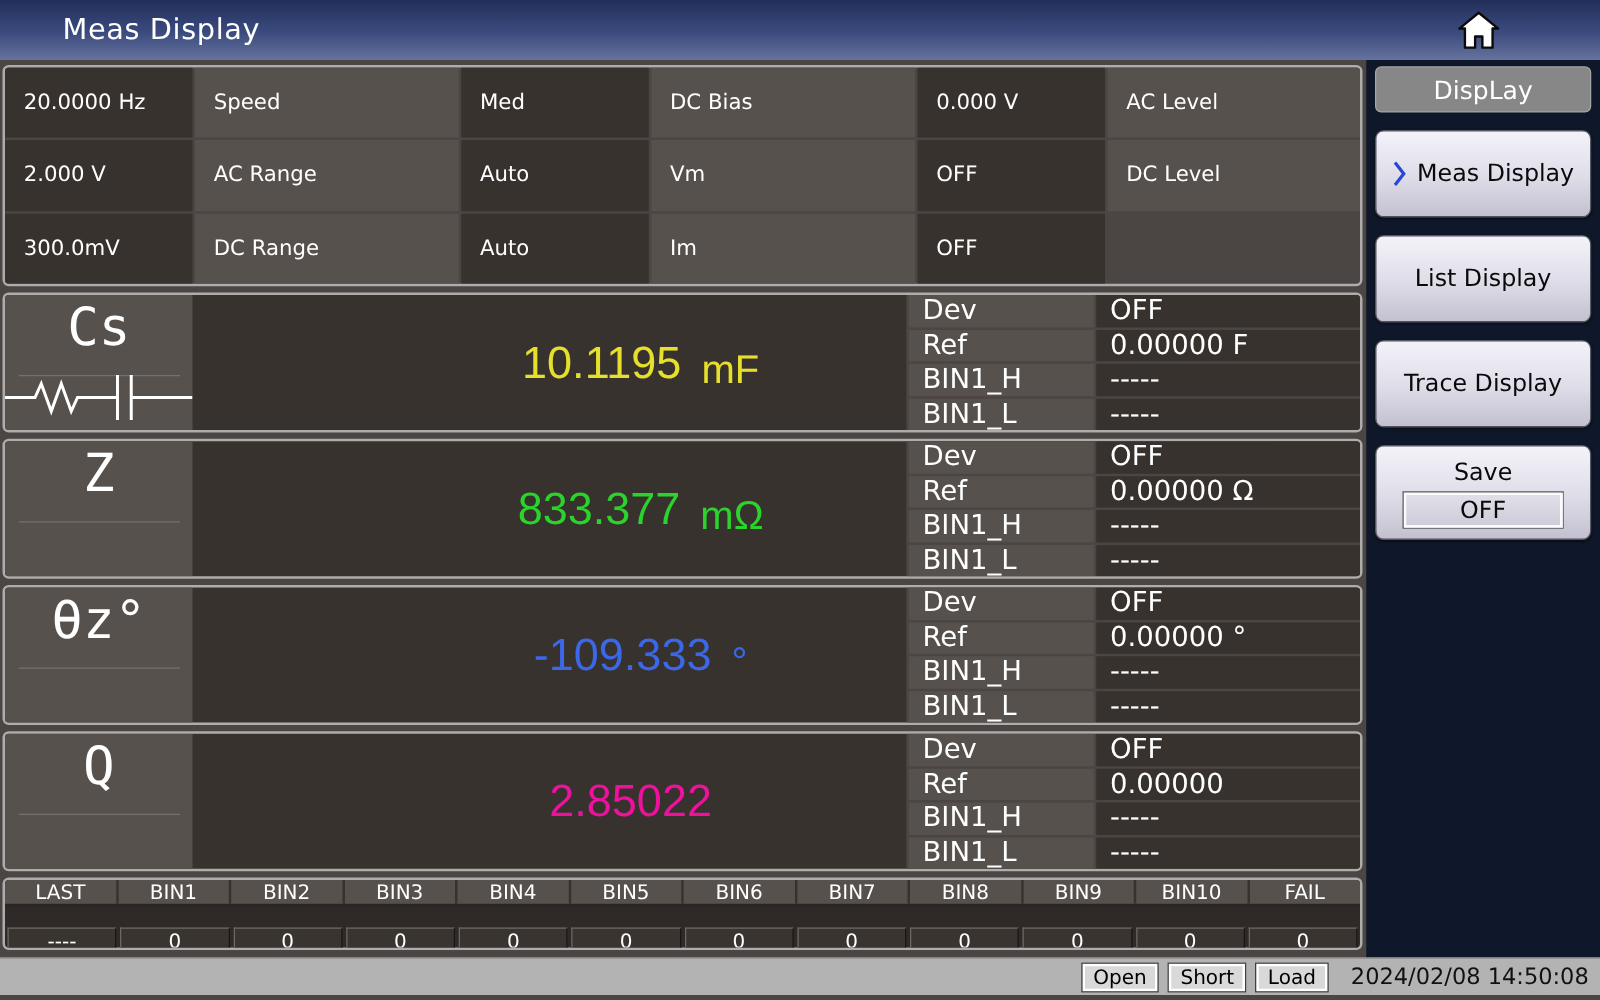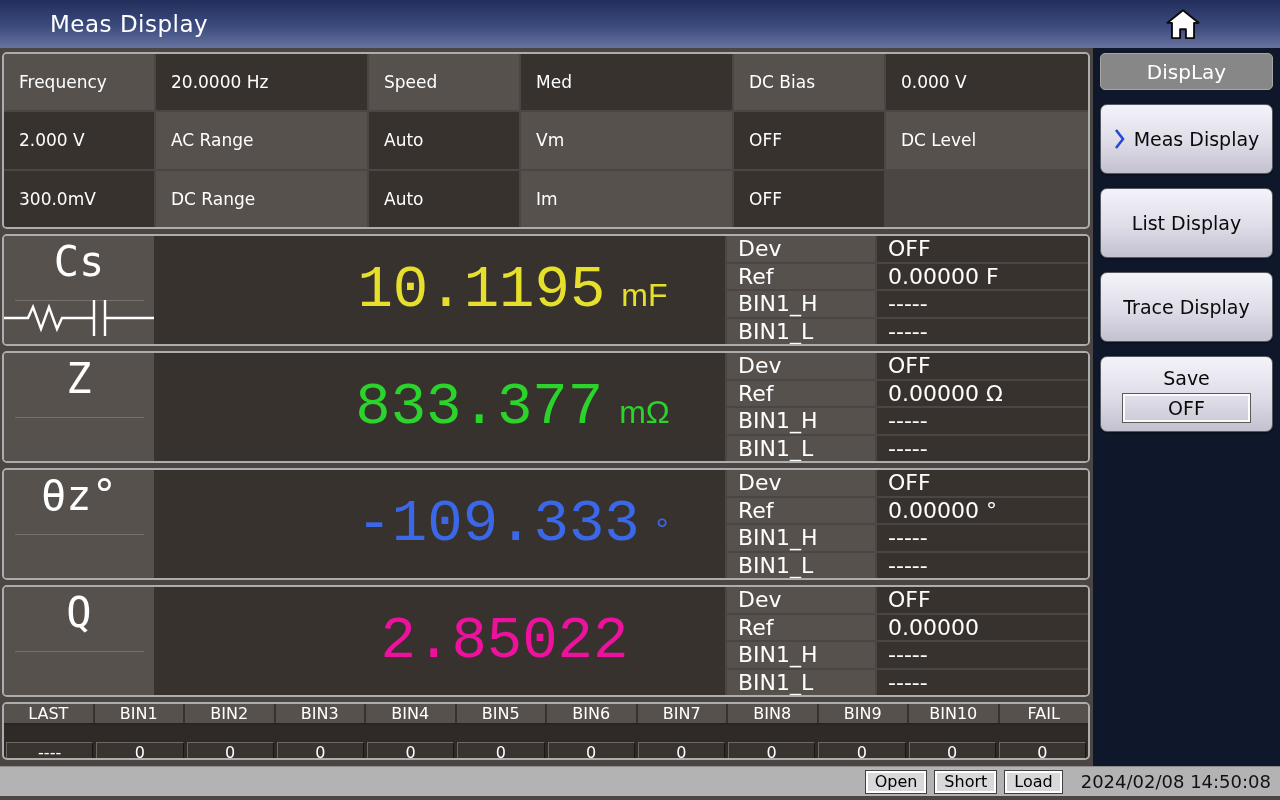--- a/index.html
+++ b/index.html
@@ -37,21 +37,21 @@
   .p-label { width:150px; flex:0 0 150px; background:#57514d; position:relative;
     display:flex; justify-content:center; cursor:pointer; }
   .p-name { color:#fff; font-family:"DejaVu Sans Mono", monospace;
     font-size:42px; line-height:1.25; }
   .p-divider { position:absolute; top:64px; left:7%; width:86%;
     border-top:1px solid rgba(255,255,255,.18); }
   .p-symbol { position:absolute; bottom:6px; left:0; width:100%; height:40px;
     display:flex; align-items:center; }
   .p-value { flex:1; display:flex; align-items:center; justify-content:center;
     padding-left:110px; gap:16px; }
-  .reading { font-family:Liberation Mono, monospace; font-size:59px;margin-left:36px; }
+  .reading { font-family:Liberation Sans, sans-serif; font-size:36px;margin-left:36px; }
   .r-unit  { font-family:Liberation Sans, sans-serif; font-size:32px;
     align-self:center; margin-top:10px; }
   .p-info { width:363px; flex:0 0 363px; background:#4b4543; display:grid;
     grid-template-columns:148px 1fr; grid-template-rows:1fr 1fr 1fr 1fr;
     gap:2px; padding-left:2px; }
   .i-label,.i-value { color:#fff; font-size:22px; display:flex;
     align-items:center; padding-left:11px; }
   .i-label { background:#57514d; }
   .i-value { background:#38322e; }
 
@@ -107,27 +107,27 @@
       <svg viewBox="0 0 24 22" width="36" height="32">
         <path d="M12 1.5 L22.7 10.2 H19.6 V20.7 H14 V14.6 H10 V20.7 H4.4 V10.2 H1.3 Z" fill="#ffffff" stroke="#0a0a0a" stroke-width="1.3" stroke-linejoin="round"></path>
       </svg>
     </span>
   </div>
 
   <div class="content">
     <div class="main">
 
       <div class="settings block">
-        <div class="s-label">Frequency</div>
         <div class="s-value">20.0000 Hz</div>
         <div class="s-label">Speed</div>
         <div class="s-value">Med</div>
         <div class="s-label">DC Bias</div>
         <div class="s-value">0.000 V</div>
 
+        <div class="s-label">AC Level</div>
         <div class="s-value">2.000 V</div>
         <div class="s-label">AC Range</div>
         <div class="s-value">Auto</div>
         <div class="s-label">Vm</div>
         <div class="s-value">OFF</div>
 
         <div class="s-label">DC Level</div>
         <div class="s-value">300.0mV</div>
         <div class="s-label">DC Range</div>
         <div class="s-value">Auto</div>

